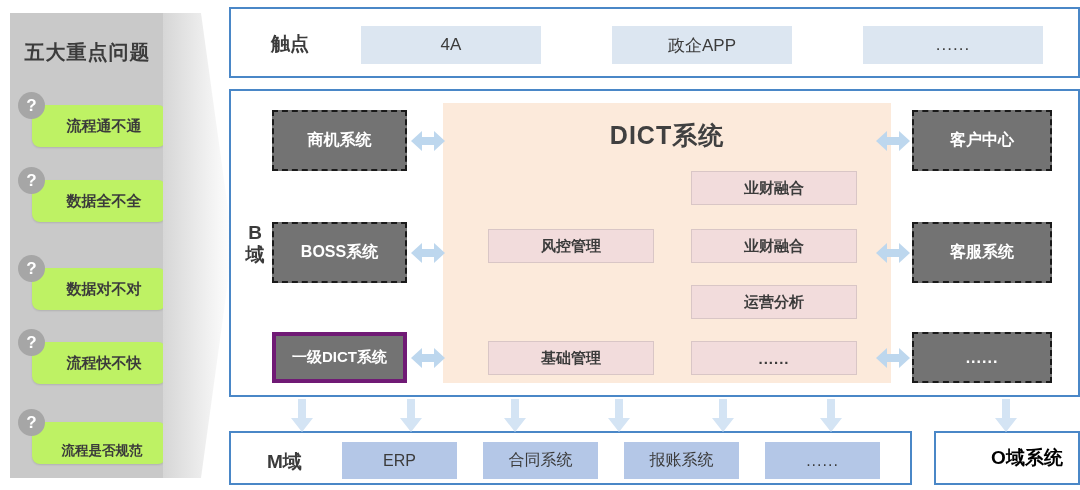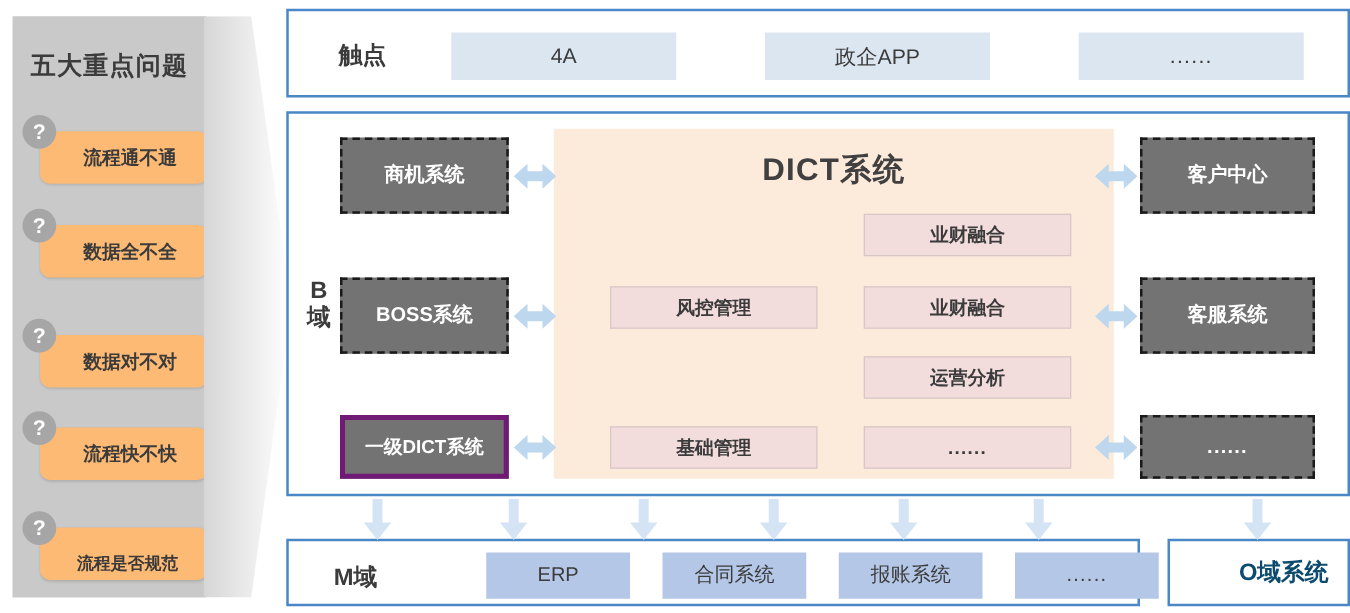--- a/index.html
+++ b/index.html
@@ -42,21 +42,21 @@
   .issue {
     position: absolute;
     left: 18px;
     width: 130px;
     height: 42px;
   }
   .issue-box {
     position: absolute;
     left: 4px; top: 0;
     width: 134px; height: 42px;
-    background: #fdba74;
+    background: #bef264;
     border-radius: 8px;
     display: flex;
     align-items: center;
     justify-content: center;
     box-shadow: 0 1px 2px rgba(0,0,0,0.12);
   }
   .issue-label {
     font-size: 15px;
     font-weight: bold;
     color: #3b3b3b;
@@ -200,30 +200,29 @@
   .m-chip {
     position: absolute;
     top: 9px;
     height: 37px;
     background: #b4c7e7;
     display: flex;
     align-items: center;
     justify-content: center;
     font-size: 16px;
     color: #3b3b3b;
-    margin-left: 47px;
   }
   #o-panel {
     left: 934px; top: 431px; width: 146px; height: 54px;
     display: flex; align-items: center; justify-content: center;
   }
   .o-title {
     font-size: 19px;
     font-weight: bold;
-    color: #0c4a6e;
+    color: #000000;
     margin-left: 40px;
   }
   .dots { letter-spacing: 1px; }
 </style>
 </head>
 <body>
 
 <div class="stage">
 
   <div class="sidebar">

